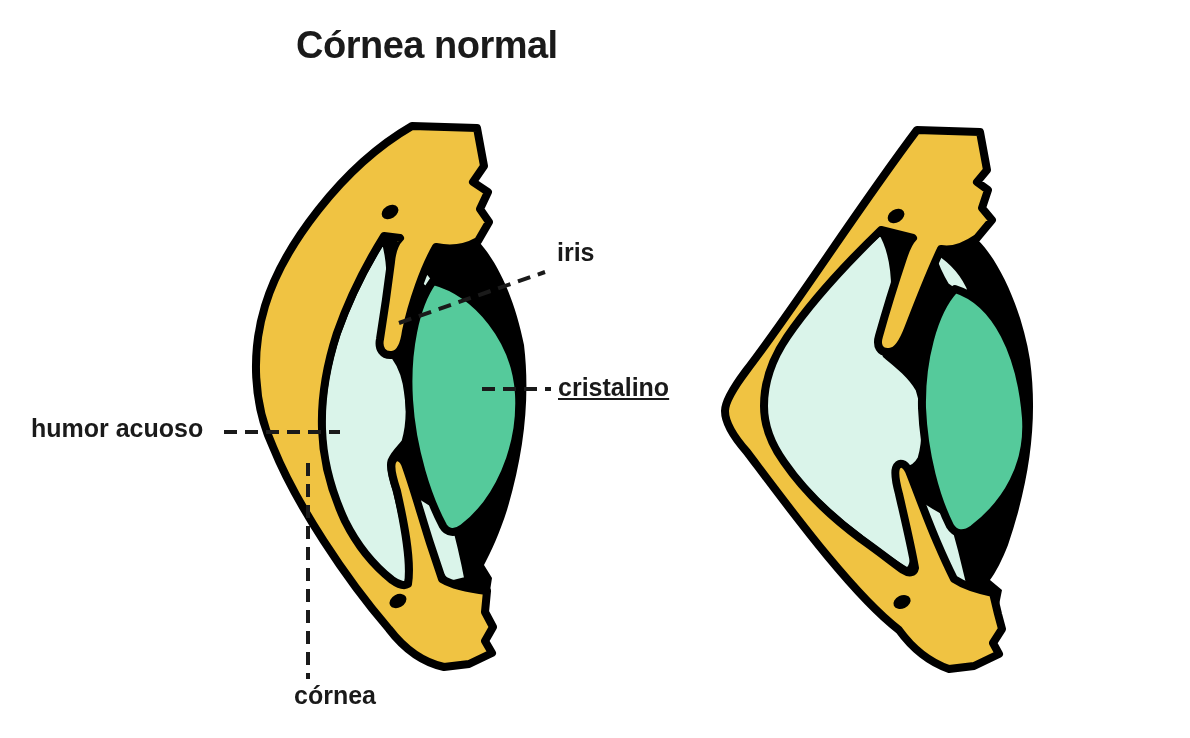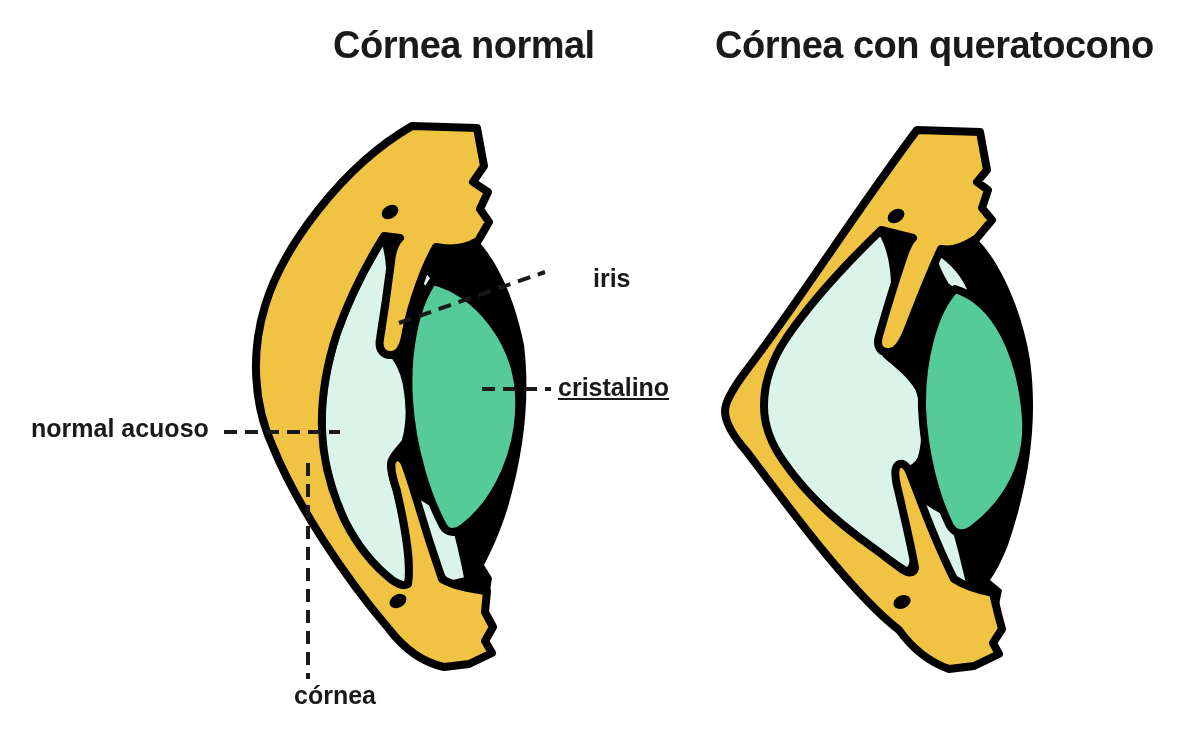--- a/index.html
+++ b/index.html
@@ -19,32 +19,31 @@
     overflow:hidden;
   }
   .diagram-svg{position:absolute;left:0;top:0;}
   .title{
     position:absolute;
     font-weight:bold;
     font-size:38px;
     color:var(--text);
     white-space:nowrap;
     letter-spacing:-0.5px;
-    margin-left:37px;
   }
   .title-left{left:296px;top:24px;}
   .title-right{left:678px;top:24px;}
   .label{
     position:absolute;
     font-weight:bold;
     font-size:25px;
     color:var(--text);
     white-space:nowrap;
   }
-  .label-iris{left:557px;top:264px;margin-left:36px;}
+  .label-iris{left:557px;top:238px;}
   .label-cristalino{left:558px;top:373px;text-decoration:underline;}
   .label-humor{left:31px;top:414px;}
   .label-cornea{left:262px;top:681px;margin-left:32px;}
 
   .eye-silhouette{fill:var(--outline);stroke:none;}
   .sclera{fill:var(--sclera-cornea-yellow);stroke:var(--outline);stroke-width:8;stroke-linejoin:round;}
   .aqueous{fill:var(--aqueous-humor-mint);stroke:var(--outline);stroke-width:7;stroke-linejoin:round;}
   .lens{fill:var(--lens-green);stroke:var(--outline);stroke-width:8;stroke-linejoin:round;}
   .dot{fill:var(--outline);stroke:none;}
   .leader{stroke:var(--text);stroke-width:4;stroke-dasharray:13 8;fill:none;stroke-linecap:butt;}
@@ -195,19 +194,18 @@
       <ellipse class="dot" cx="902" cy="602" rx="9" ry="6.5" transform="rotate(-25 902 602)"></ellipse>
     </g>
 
     <line class="leader" x1="399" y1="323" x2="545" y2="272"></line>
     <line class="leader" x1="482" y1="389" x2="551" y2="389"></line>
     <line class="leader" x1="224" y1="432" x2="340" y2="432"></line>
     <line class="leader" x1="308" y1="463" x2="308" y2="679"></line>
   </svg>
 
   <div class="title title-left">Córnea normal</div>
-  <div class="title title-right">Córnea con queratocono</div>
 
   <div class="label label-iris">iris</div>
   <div class="label label-cristalino">cristalino</div>
-  <div class="label label-humor">normal acuoso</div>
+  <div class="label label-humor">humor acuoso</div>
   <div class="label label-cornea">córnea</div>
 </div>
 
 </body></html>

